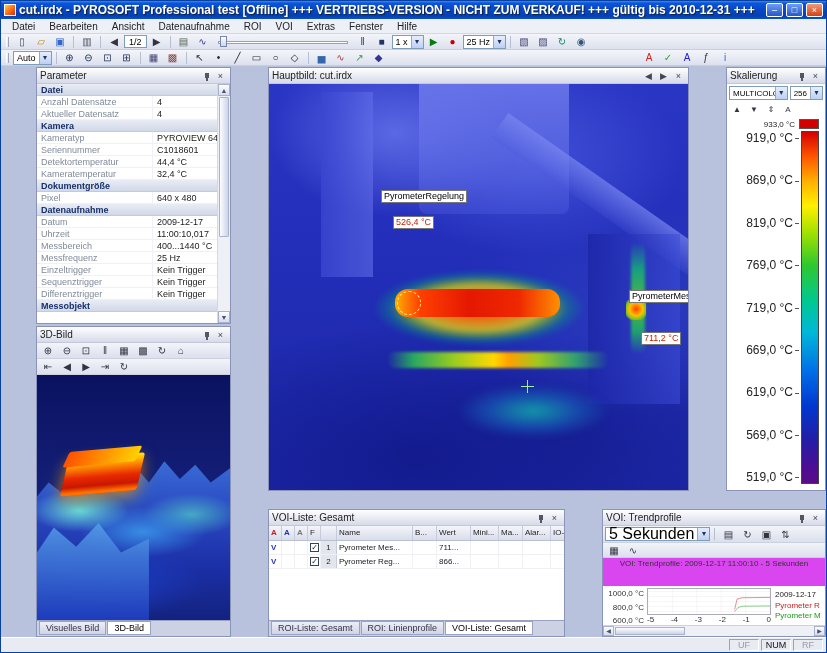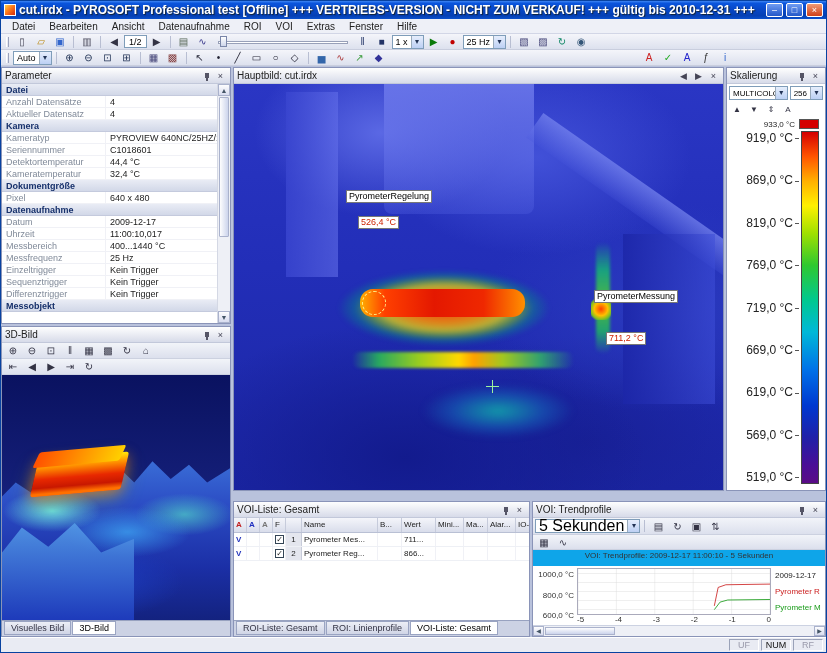--- a/index.html
+++ b/index.html
@@ -37,40 +37,40 @@
     font-size: 8px; line-height: 12px; color: #235; background: linear-gradient(180deg,#e6eefc,#bcd0f4); }
   .slider { position: relative; width: 130px; height: 12px; margin: 0 5px; }
   .slider-track { position: absolute; left: 0; right: 0; top: 5px; height: 3px; border: 1px solid #98a0b8; background: #fff; }
   .slider-thumb { position: absolute; left: 2px; top: 0; width: 7px; height: 11px;
     background: linear-gradient(180deg,#fff,#cdd5ea); border: 1px solid #7a86a8; }
   .push-right { margin-left: auto; margin-right: 90px; }
 
   
   .main { flex: 1; display: flex; gap: 2px; padding-top: 1px; min-height: 0; }
   .col-left { width: 230px; flex: none; display: flex; flex-direction: column; gap: 2px; min-height: 0; }
-  .col-right { flex: 1; display: flex; flex-direction: column; gap: 10px; min-width: 0; min-height: 0; }
+  .col-right { flex: 1; display: flex; flex-direction: column; gap: 18px; min-width: 0; min-height: 0; }
   .row-top { height: 424px; flex: none; display: flex; gap: 2px; min-width: 0; }
   .row-bottom { flex: 1; display: flex; gap: 2px; min-height: 0; }
 
-  .panel { background: #fff; border: 1px solid #8a94b8; display: flex; flex-direction: column; min-width: 0; min-height: 0; }
+  .panel { background: #fff; border: 1px solid #8a94b8; display: flex; flex-direction: column; min-width: 0; min-height: 0; margin-left: 35px; }
   .panel-header { height: 16px; flex: none; display: flex; align-items: center; gap: 2px; padding: 0 3px;
     background: linear-gradient(180deg,#fefefe,#d7dbe9); border-bottom: 1px solid #c2c8da; font-size: 10px; color: #222; }
   .ph-title { flex: 1; white-space: nowrap; overflow: hidden; }
   .ph-btn { width: 13px; height: 12px; flex: none; font-size: 9px; line-height: 11px; text-align: center;
     color: #445; border: 1px solid transparent; }
   .pin { position: relative; display: inline-block; width: 13px; height: 12px; }
   .pin::before { content: ""; position: absolute; left: 5px; top: 2px; width: 4px; height: 5px; background: #556; }
   .pin::after  { content: ""; position: absolute; left: 6px; top: 7px; width: 2px; height: 3px; background: #556; }
 
   
   .param-panel { height: 257px; flex: none; }
   .pgrid { flex: 1; display: flex; min-height: 0; }
   .prows { flex: 1; overflow: hidden; font-size: 9px; background: #fff; }
   .prow { display: flex; height: 12px; line-height: 12px; border-bottom: 1px solid #f0f1f6; }
-  .prow .plabel { width: 104px; flex: none; padding-left: 4px; color: #808a99; border-right: 1px solid #f0f1f6;
+  .prow .plabel { width: 116px; flex: none; padding-left: 4px; color: #808a99; border-right: 1px solid #f0f1f6;
     white-space: nowrap; overflow: hidden; }
   .prow .pvalue { flex: 1; padding-left: 4px; color: #1c1c1c; white-space: nowrap; overflow: hidden; }
   .prow.header { background: linear-gradient(180deg,#e9ecf5,#d2d8e8); border-bottom: 1px solid #c4cadd; }
   .prow.header .plabel { color: #16306b; font-weight: bold; border-right: none; width: auto; }
   .vscroll { width: 13px; flex: none; display: flex; flex-direction: column; background: #eef0f6; border-left: 1px solid #d4d8e4; }
   .vs-btn { height: 12px; flex: none; font-size: 7px; line-height: 11px; text-align: center; color: #456;
     background: linear-gradient(180deg,#fdfdfe,#d8dcef); border: 1px solid #aab2cc; }
   .vs-thumb { height: 140px; margin: 1px; background: linear-gradient(90deg,#fdfdfe,#ccd4ec);
     border: 1px solid #aab2cc; border-radius: 1px; }
   .vs-track { flex: 1; }
@@ -183,21 +183,21 @@
   .vc.flag { color: #2233bb; font-weight: bold; }
   .vc.rownum { background: #e4e6ee; border-right: 1px solid #c8ccda; text-align: center; }
   .chk { display: inline-block; width: 9px; height: 9px; margin-top: 2px; border: 1px solid #345; background: #fff;
     font-size: 8px; line-height: 8px; text-align: center; color: #222; }
   .voi-fill { flex: 1; background: #fff; }
 
   
   .trend-panel { flex: 1; }
   .trend-tb { height: 17px; }
   .trend-tb2 { height: 15px; }
-  .chart-title { height: 16px; flex: none; background: #0ea5e9; color: #333; font-size: 8px;
+  .chart-title { height: 28px; flex: none; background: #d946ef; color: #333; font-size: 8px;
     line-height: 12px; text-align: center; white-space: nowrap; overflow: hidden; }
   .chart-main { flex: 1; display: flex; background: #fff; padding: 2px 2px 0; min-height: 0; }
   .y-labels { width: 42px; flex: none; position: relative; font-size: 8px; color: #333; }
   .ylab { position: absolute; right: 3px; }
   .ylab:nth-of-type(1) { top: 4%; }
   .ylab:nth-of-type(2) { top: 40%; }
   .ylab:nth-of-type(3) { top: 76%; }
   .plot-wrap { flex: 1; display: flex; flex-direction: column; min-width: 0; }
   .plot-wrap svg { flex: 1; width: 100%; border: 1px solid #aab; background: #fff; }
   .x-labels { height: 10px; flex: none; display: flex; justify-content: space-between;

